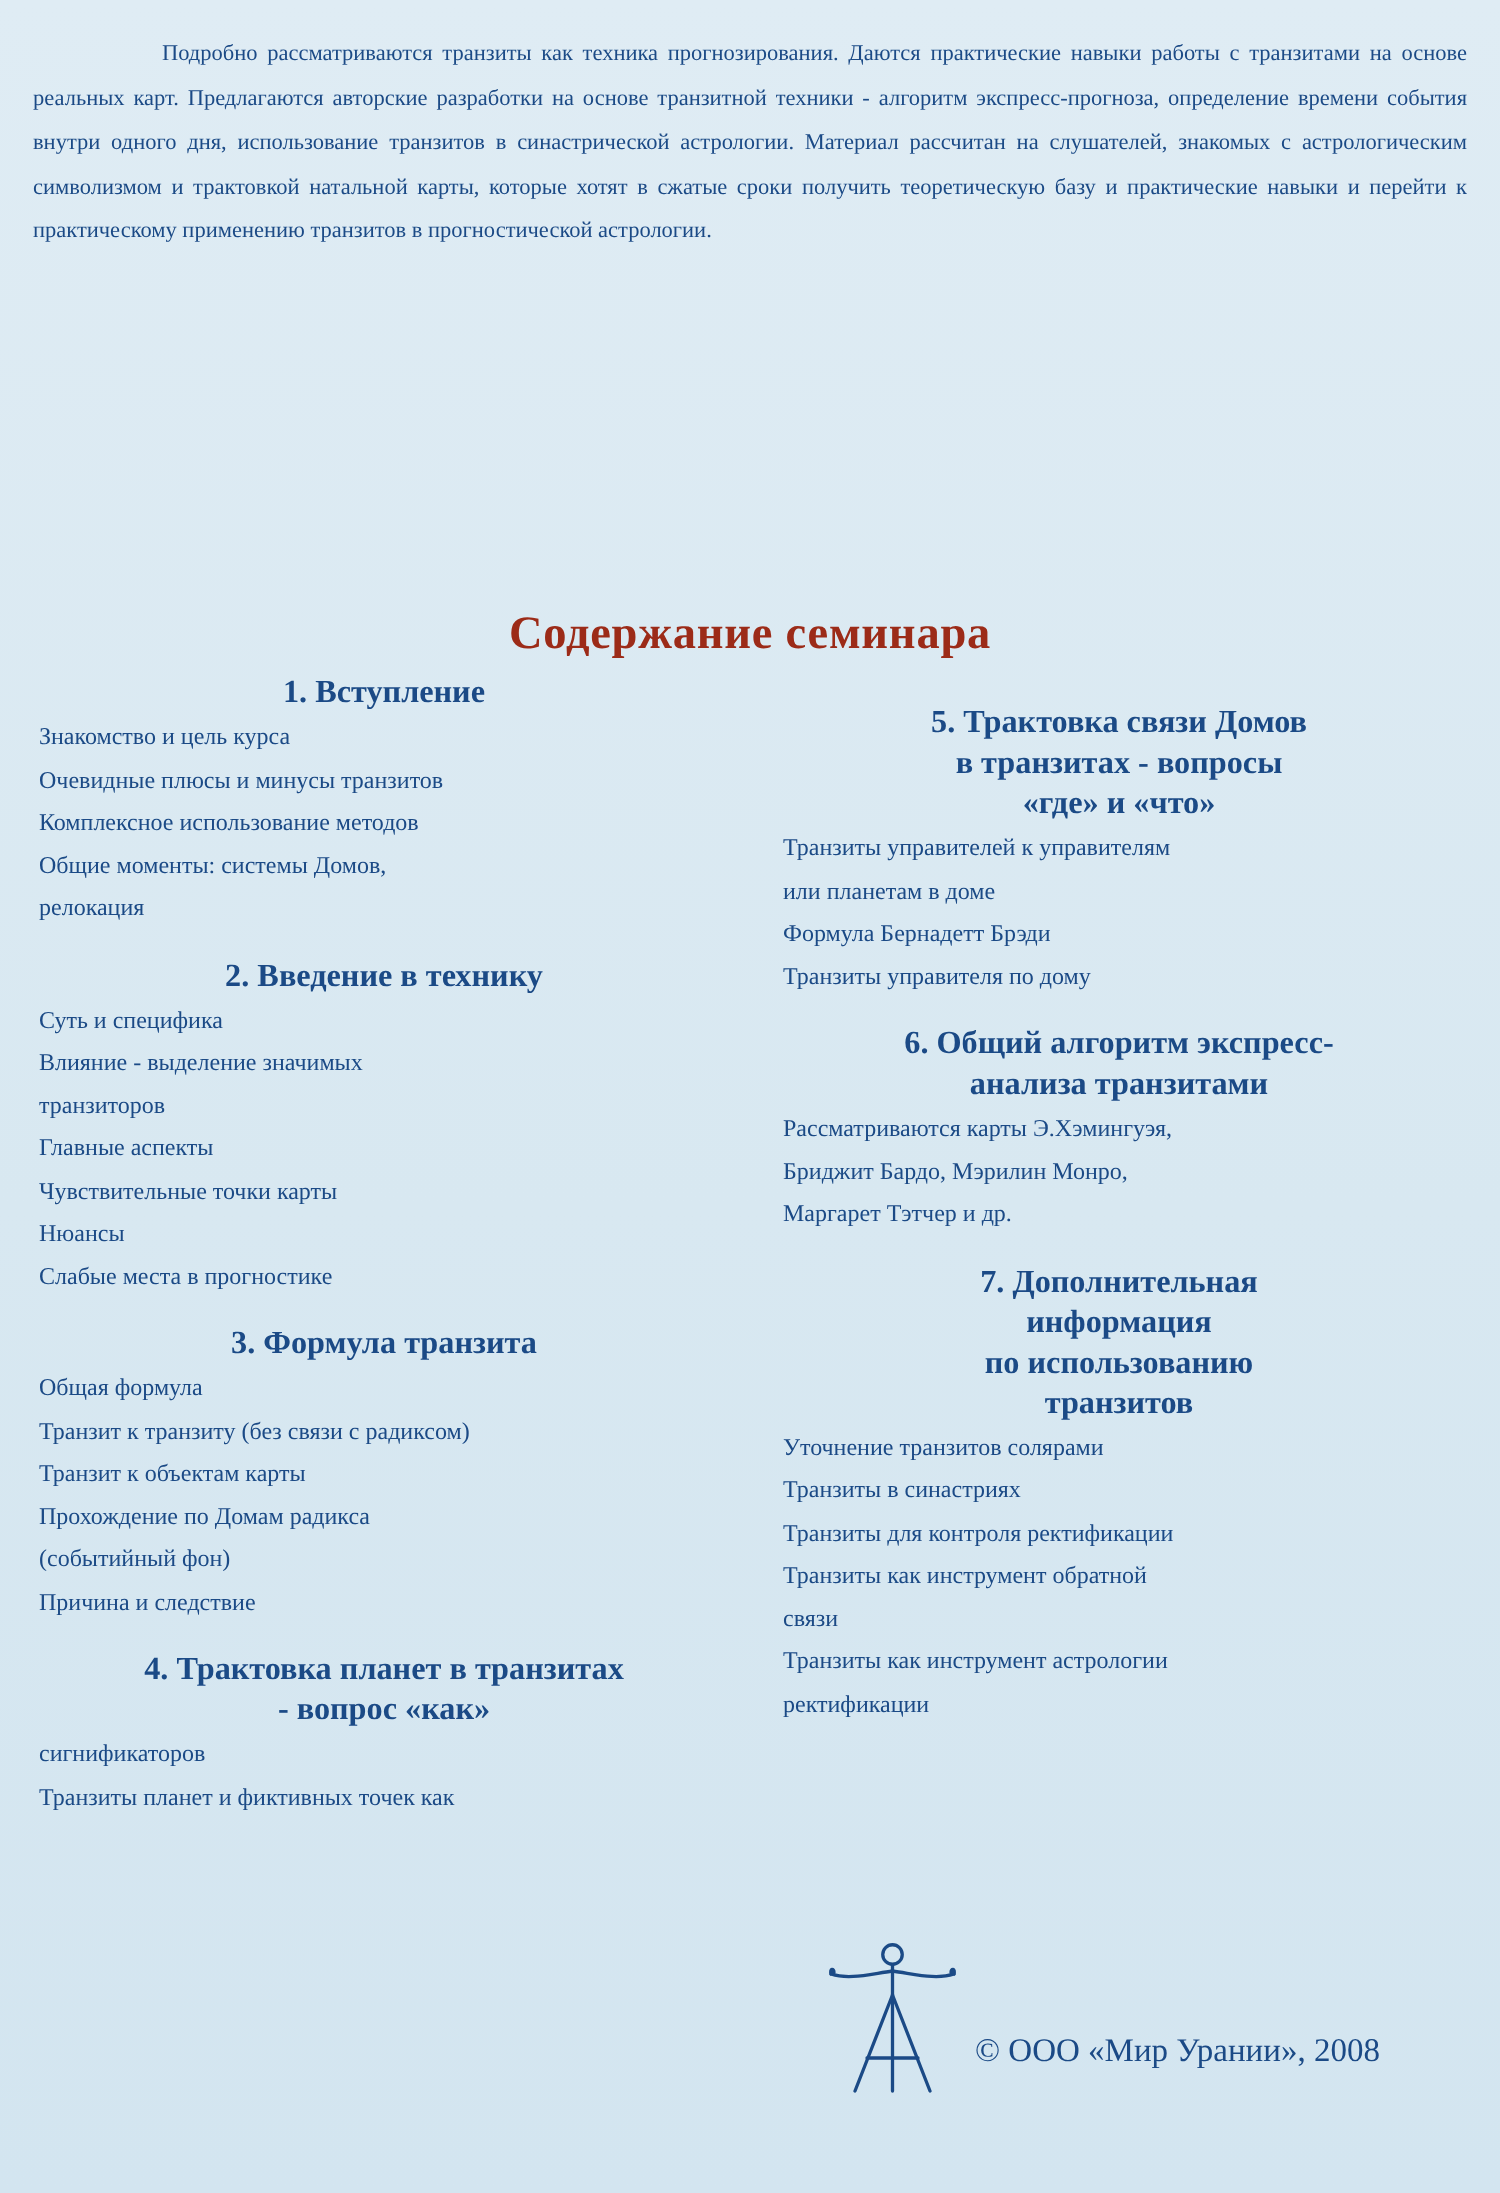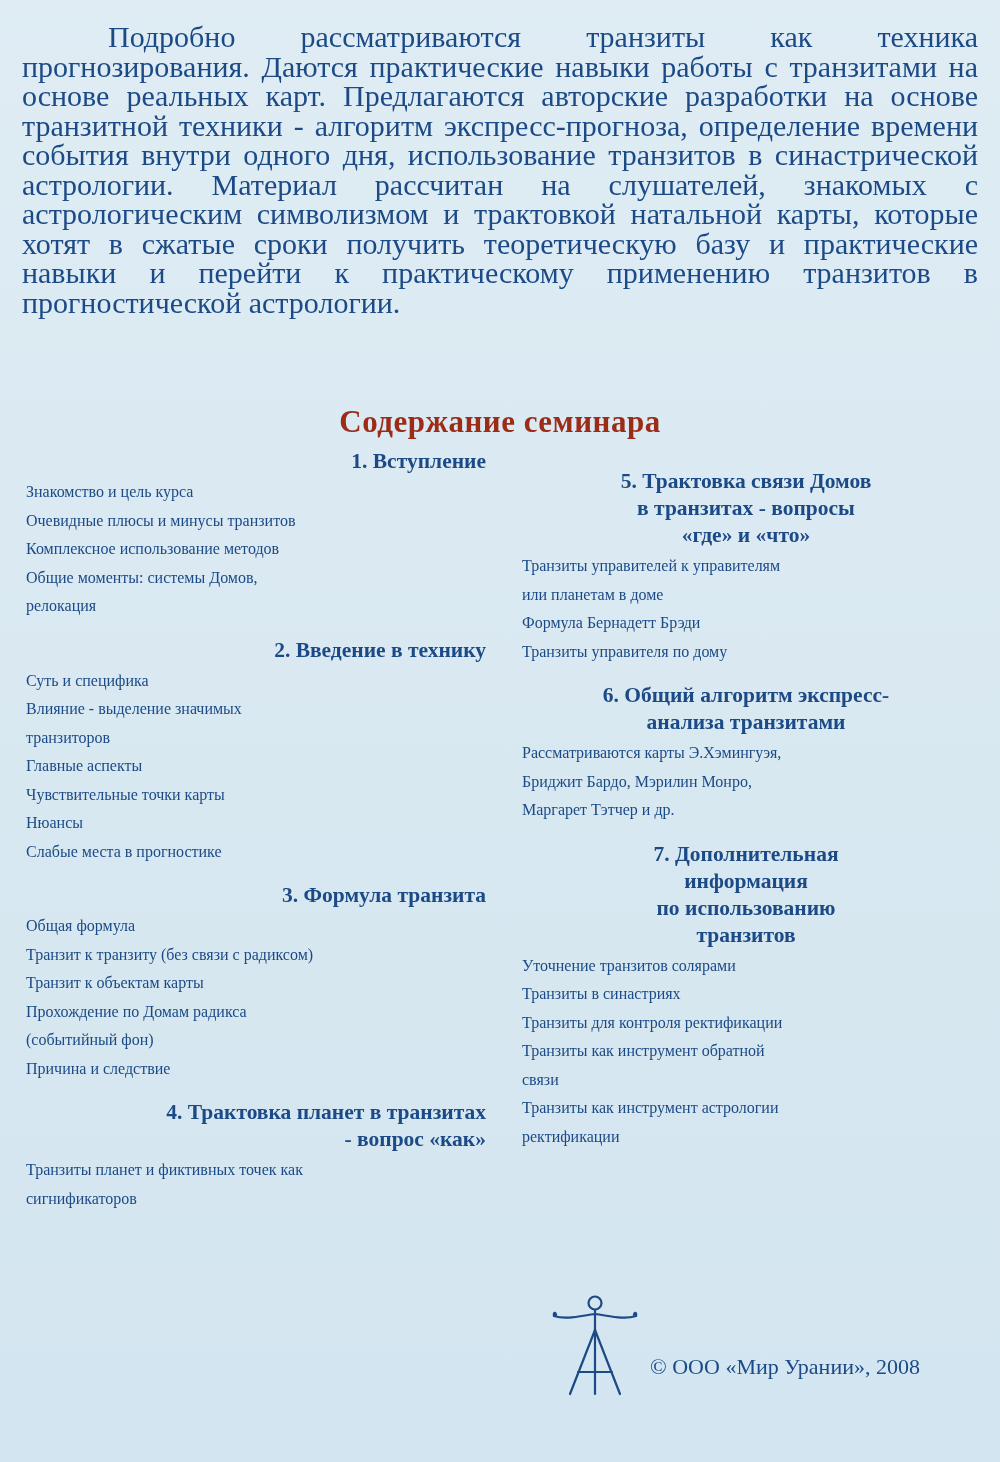--- a/index.html
+++ b/index.html
@@ -20,21 +20,21 @@
     height: 1462px;
     box-sizing: border-box;
     background: linear-gradient(180deg, #dfecf4 0%, #d8e8f1 55%, #d3e5f0 100%);
     padding: 0;
   }
   .intro {
     position: absolute;
     left: 22px;
     top: 22px;
     width: 956px;
-    font-size: 30px;
+    font-size: 15px;
     line-height: 29.5px;
     text-align: justify;
     text-indent: 86px;
     color: #1b4a86;
   }
   .section-title {
     position: absolute;
     left: 0;
     top: 404px;
     width: 1000px;
@@ -71,21 +71,21 @@
   }
   .block .hd {
     font-weight: bold;
     font-size: 21.5px;
     line-height: 27px;
     text-align: center;
     color: #1b4a86;
     margin: 0 0 3px 0;
   }
   .block.left-hd .hd {
-    text-align: right;
+    text-align: center;
   }
   .block .line {
     font-size: 16px;
     line-height: 28.5px;
     color: #1b4a86;
   }
   .hd-1 { margin-top: 0; }
   .footer {
     position: absolute;
     left: 0;
@@ -149,22 +149,22 @@
         <div class="line">Транзит к транзиту (без связи с радиксом)</div>
         <div class="line">Транзит к объектам карты</div>
         <div class="line">Прохождение по Домам радикса</div>
         <div class="line">(событийный фон)</div>
         <div class="line">Причина и следствие</div>
       </div>
 
       <div class="block left-hd">
         <div class="hd" style="white-space: pre-line;">4. Трактовка планет в транзитах
 - вопрос «как»</div>
+        <div class="line">сигнификаторов</div>
         <div class="line">Транзиты планет и фиктивных точек как</div>
-        <div class="line">сигнификаторов</div>
       </div>
 
     </div>
 
     <div class="col right">
 
       <div class="block">
         <div class="hd hd-1" style="white-space: pre-line;">5. Трактовка связи Домов
 в транзитах - вопросы
 «где» и «что»</div>

